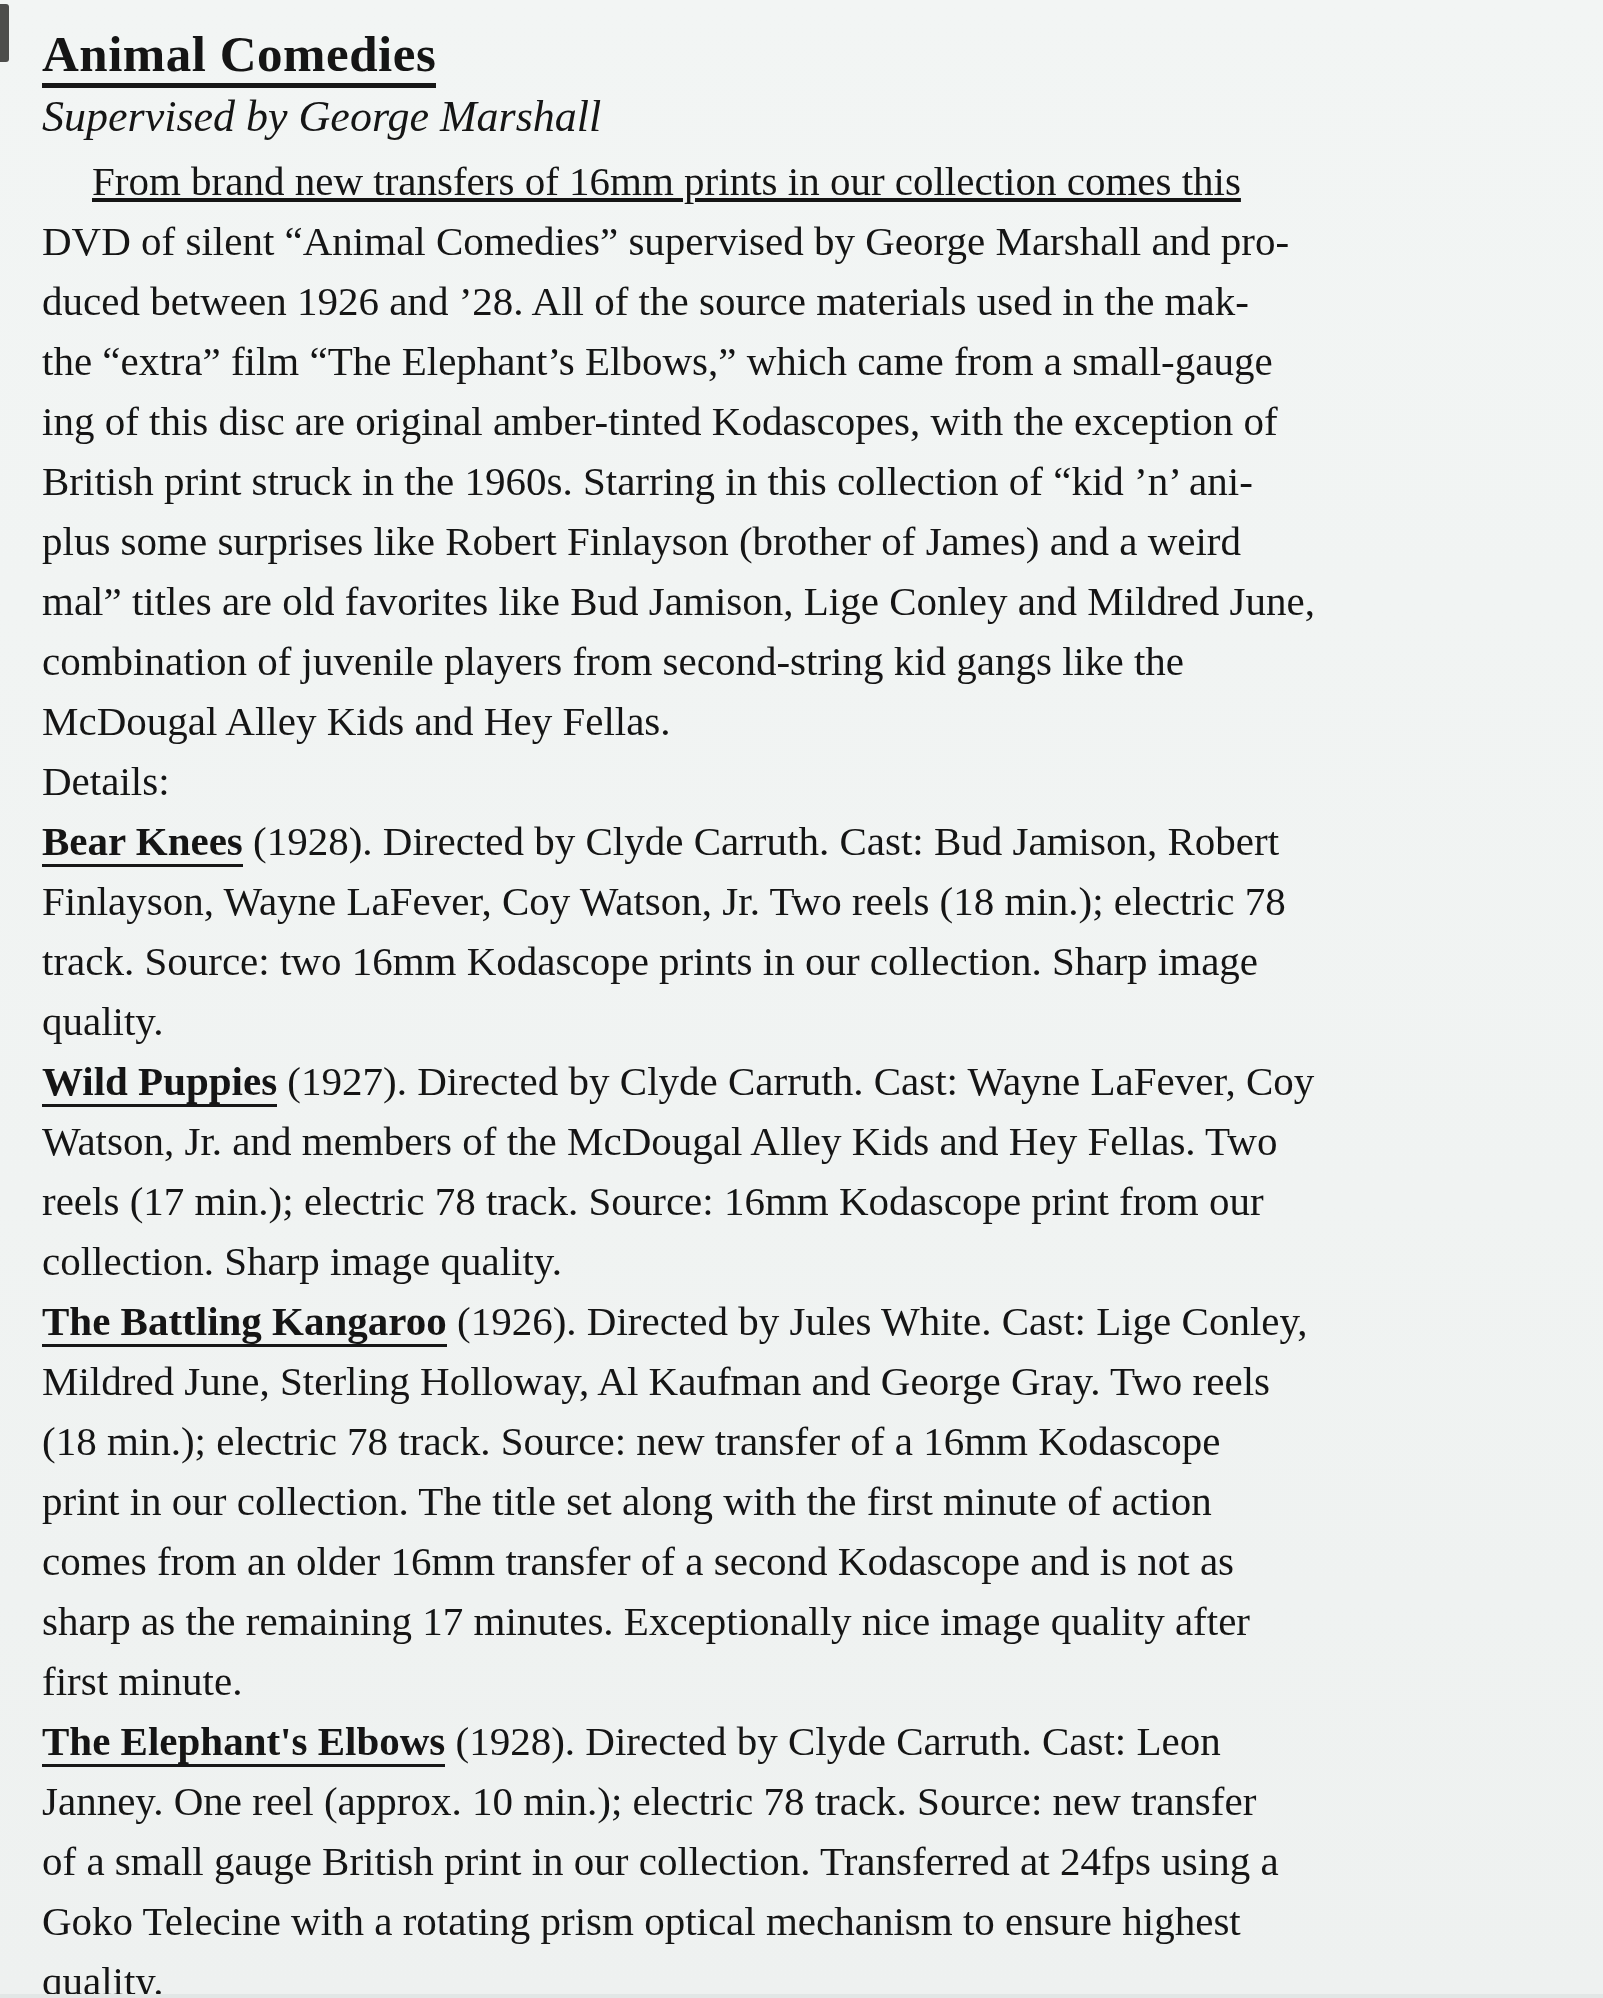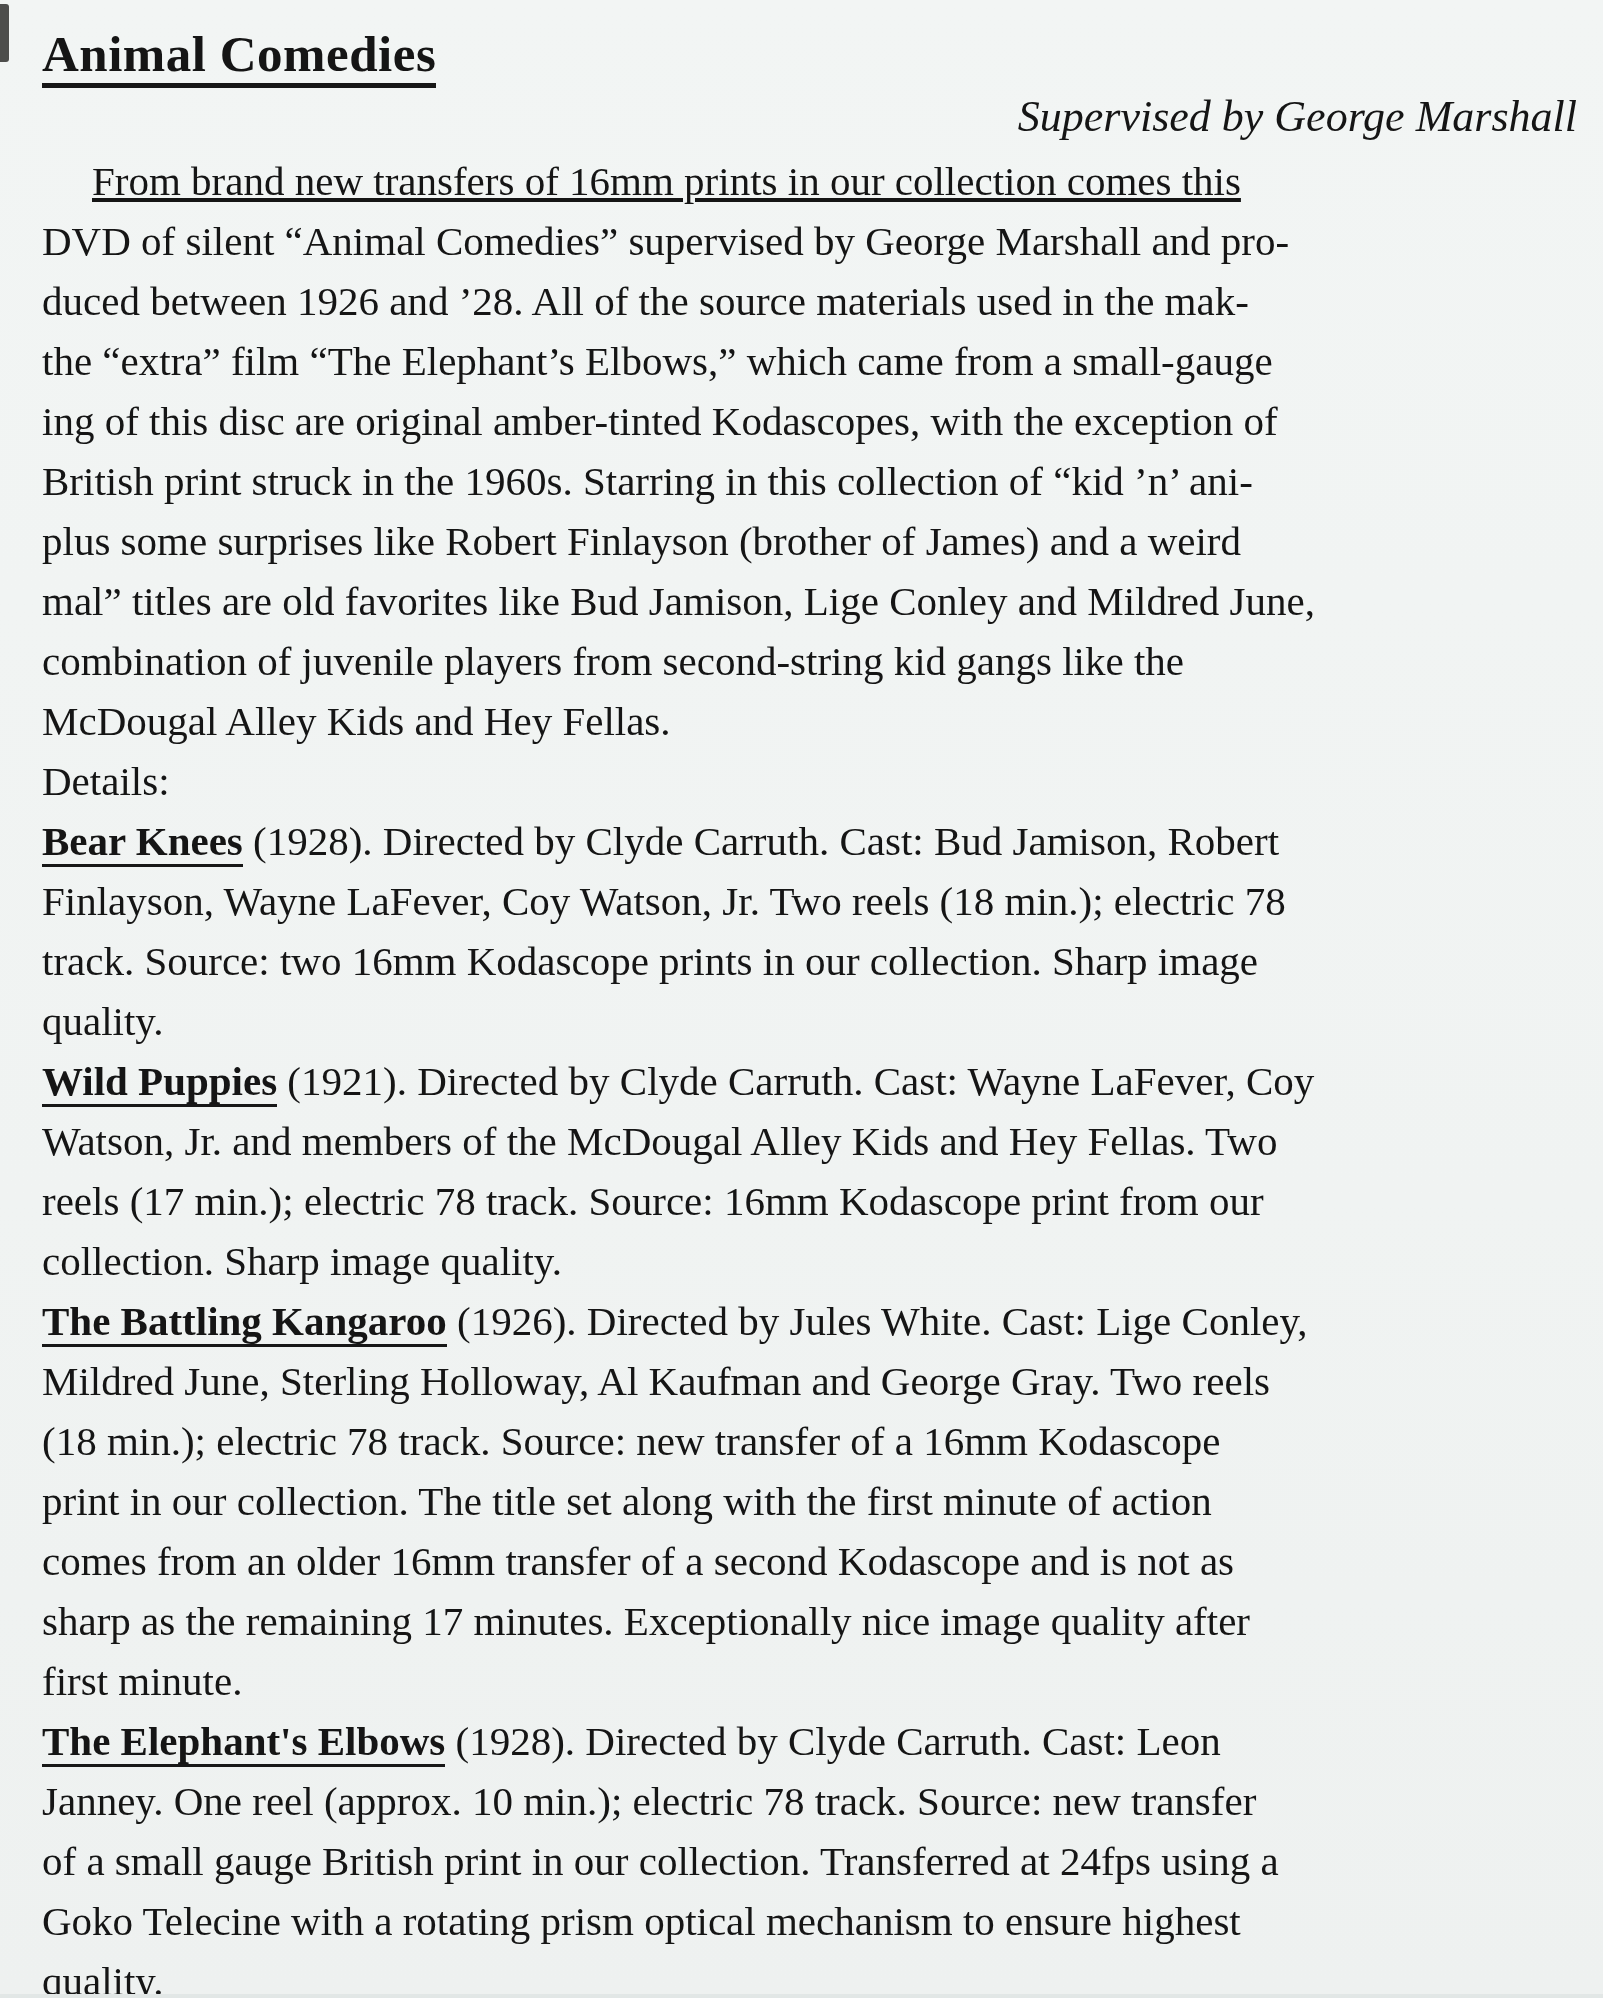--- a/index.html
+++ b/index.html
@@ -49,21 +49,20 @@
   }
   .doc-title .u {
     border-bottom: 5px solid #171717;
     padding-bottom: 1px;
   }
   .doc-subtitle {
     font-size: 44px;
     font-style: italic;
     margin: 0 0 8px 0;
     line-height: 1.15;
-    text-align: right;
   }
   .line {
     font-size: 41px;
     line-height: 60px;
     white-space: nowrap;
   }
   .indent {
     padding-left: 50px;
     text-decoration: underline;
   }
@@ -99,21 +98,21 @@
   <div class="line">Details:</div>
 
   <div>
     <div class="line"><span class="film-title">Bear Knees</span><span> (1928). Directed by Clyde Carruth. Cast: Bud Jamison, Robert</span></div>
     <div class="line">Finlayson, Wayne LaFever, Coy Watson, Jr. Two reels (18 min.); electric 78</div>
     <div class="line">track. Source: two 16mm Kodascope prints in our collection. Sharp image</div>
     <div class="line">quality.</div>
   </div>
 
   <div>
-    <div class="line"><span class="film-title">Wild Puppies</span><span> (1921). Directed by Clyde Carruth. Cast: Wayne LaFever, Coy</span></div>
+    <div class="line"><span class="film-title">Wild Puppies</span><span> (1927). Directed by Clyde Carruth. Cast: Wayne LaFever, Coy</span></div>
     <div class="line">Watson, Jr. and members of the McDougal Alley Kids and Hey Fellas. Two</div>
     <div class="line">reels (17 min.); electric 78 track. Source: 16mm Kodascope print from our</div>
     <div class="line">collection. Sharp image quality.</div>
   </div>
 
   <div>
     <div class="line"><span class="film-title">The Battling Kangaroo</span><span> (1926). Directed by Jules White. Cast: Lige Conley,</span></div>
     <div class="line">Mildred June, Sterling Holloway, Al Kaufman and George Gray. Two reels</div>
     <div class="line">(18 min.); electric 78 track. Source: new transfer of a 16mm Kodascope</div>
     <div class="line">print in our collection. The title set along with the first minute of action</div>

